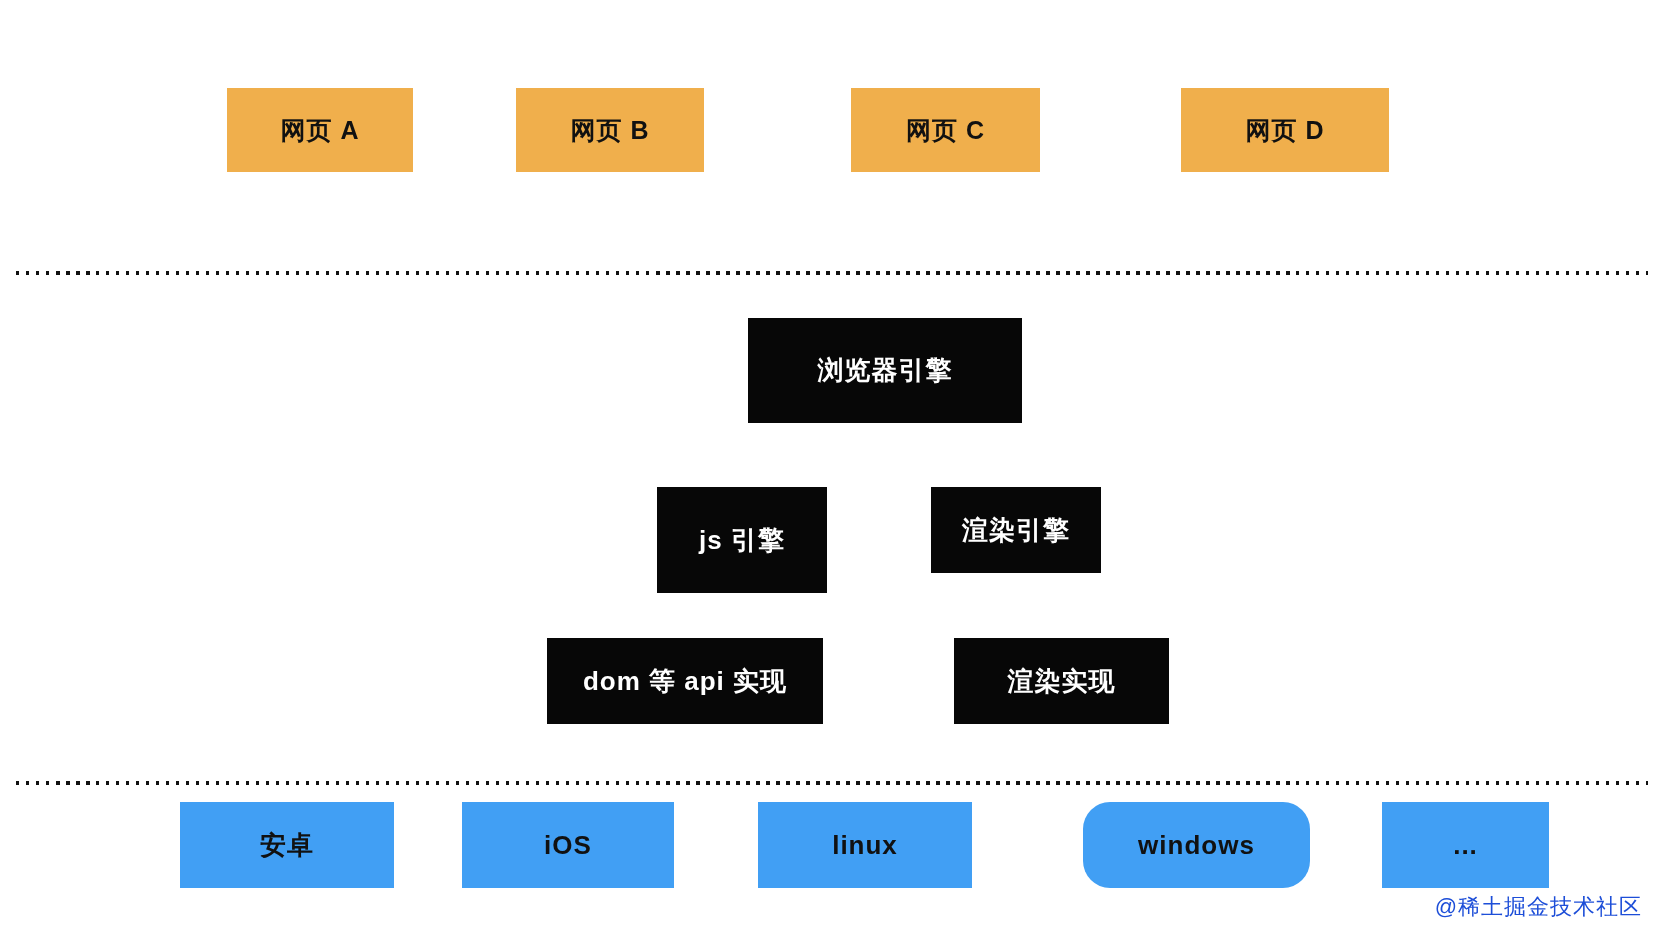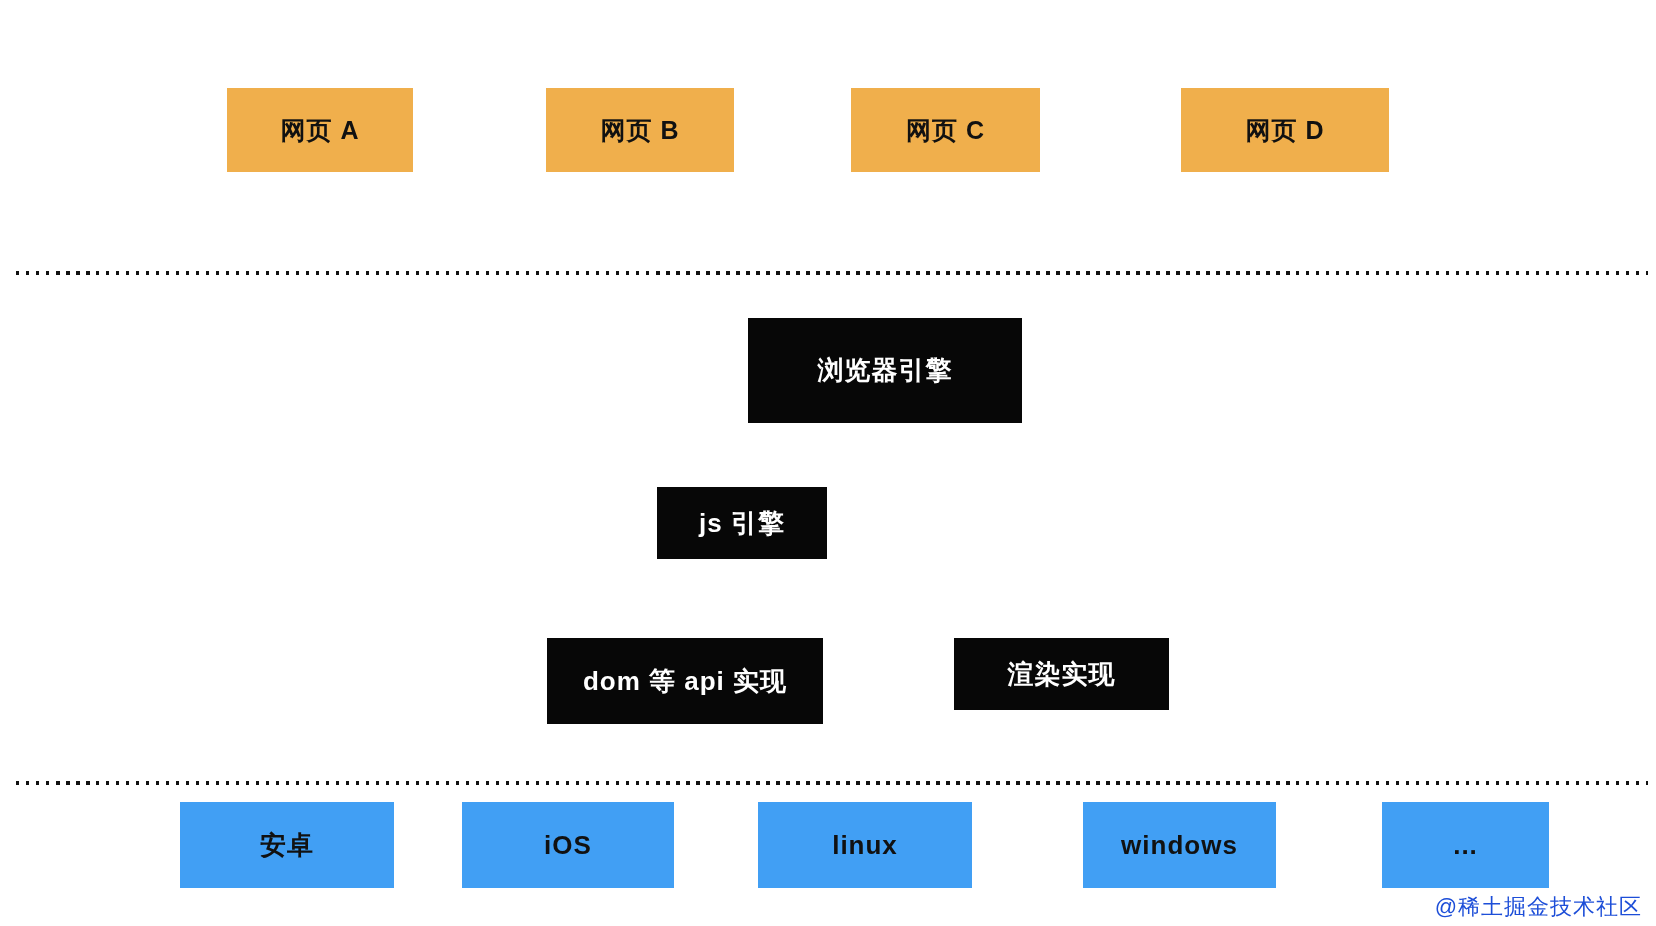--- a/index.html
+++ b/index.html
@@ -56,36 +56,37 @@
     color: #1d4ed8;
     letter-spacing: 1px;
   }
 </style>
 </head>
 <body>
 
 <div class="canvas">
 
   <div class="box webpage-box" style="left:211px; width:186px;">网页 A</div>
-  <div class="box webpage-box" style="left:530px; width:188px;">网页 B</div>
+  <div class="box webpage-box" style="left:500px; width:188px;">网页 B</div>
   <div class="box webpage-box" style="left:835px; width:189px;">网页 C</div>
   <div class="box webpage-box" style="left:1165px; width:208px;">网页 D</div>
 
   <div class="dotted-line" style="top:255px;"></div>
 
   <div class="box engine-box" style="left:732px; top:302px; width:274px; height:105px;">浏览器引擎</div>
 
-  <div class="box engine-box" style="left:641px; top:471px; width:170px; height:72px;">js 引擎</div>
+  <div class="box engine-box" style="left:641px; top:471px; width:170px; height:106px;">js 引擎</div>
+  <div class="box engine-box" style="left:915px; top:471px; width:170px; height:86px;">渲染引擎</div>
 
   <div class="box engine-box" style="left:531px; top:622px; width:276px; height:86px;">dom 等 api 实现</div>
-  <div class="box engine-box" style="left:938px; top:622px; width:215px; height:72px;">渲染实现</div>
+  <div class="box engine-box" style="left:938px; top:622px; width:215px; height:86px;">渲染实现</div>
 
   <div class="dotted-line" style="top:765px;"></div>
 
   <div class="box platform-box" style="left:164px; width:214px;font-family:Liberation Mono, monospace;">安卓</div>
   <div class="box platform-box" style="left:446px; width:212px;">iOS</div>
   <div class="box platform-box" style="left:742px; width:214px;">linux</div>
-  <div class="box platform-box" style="left:1067px; width:193px;">windows</div>
+  <div class="box platform-box" style="left:1067px; width:227px;border-radius:27px;">windows</div>
   <div class="box platform-box" style="left:1366px; width:167px;">...</div>
 
   <div class="watermark">@稀土掘金技术社区</div>
 
 </div>
 
 </body></html>

